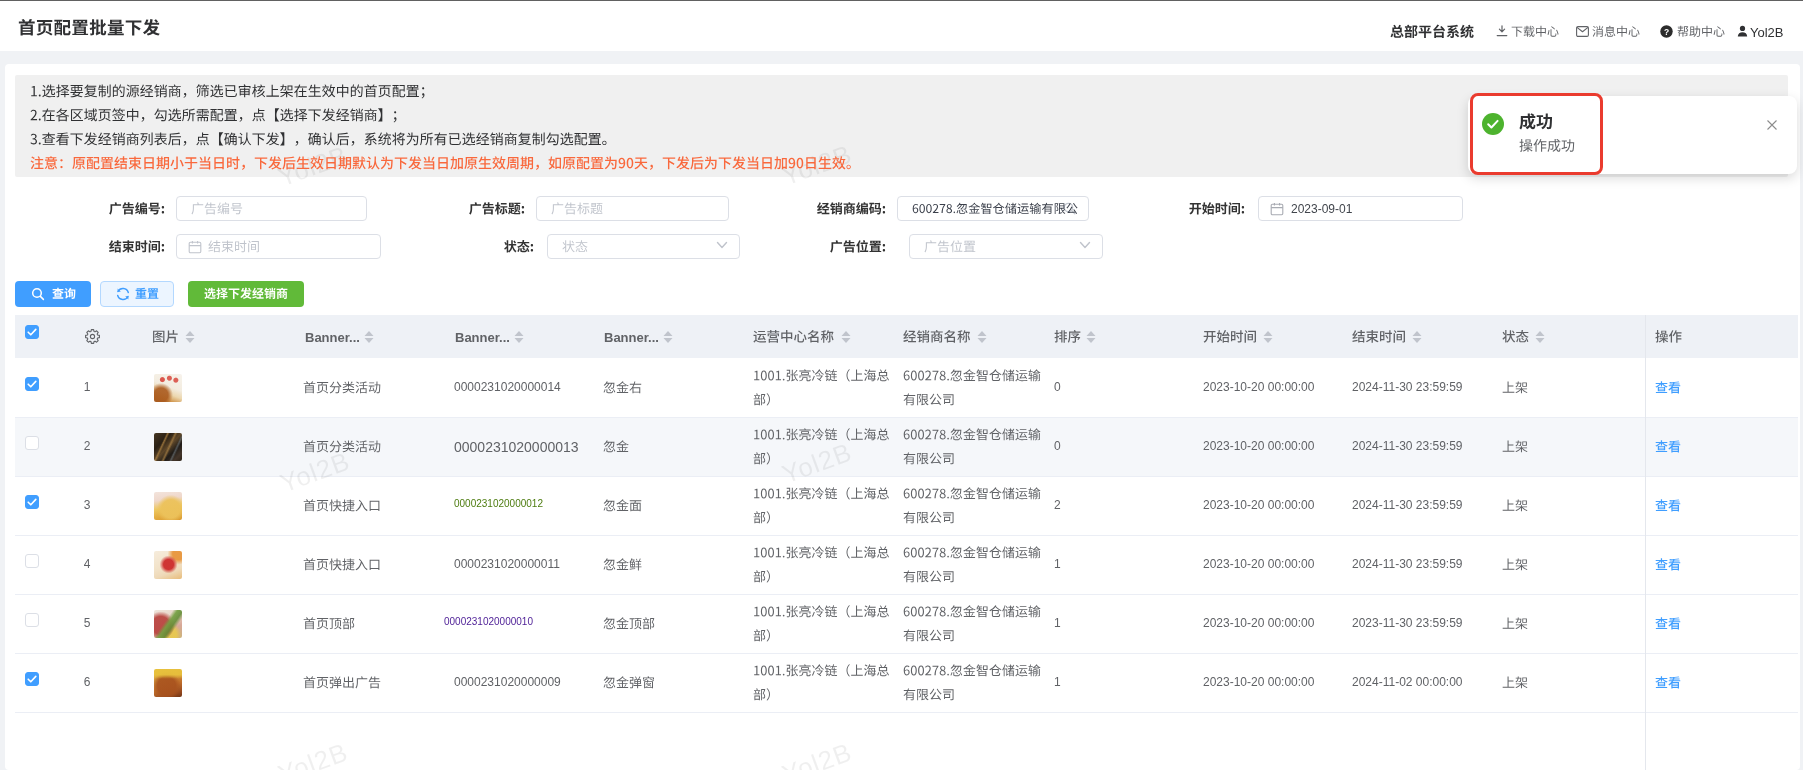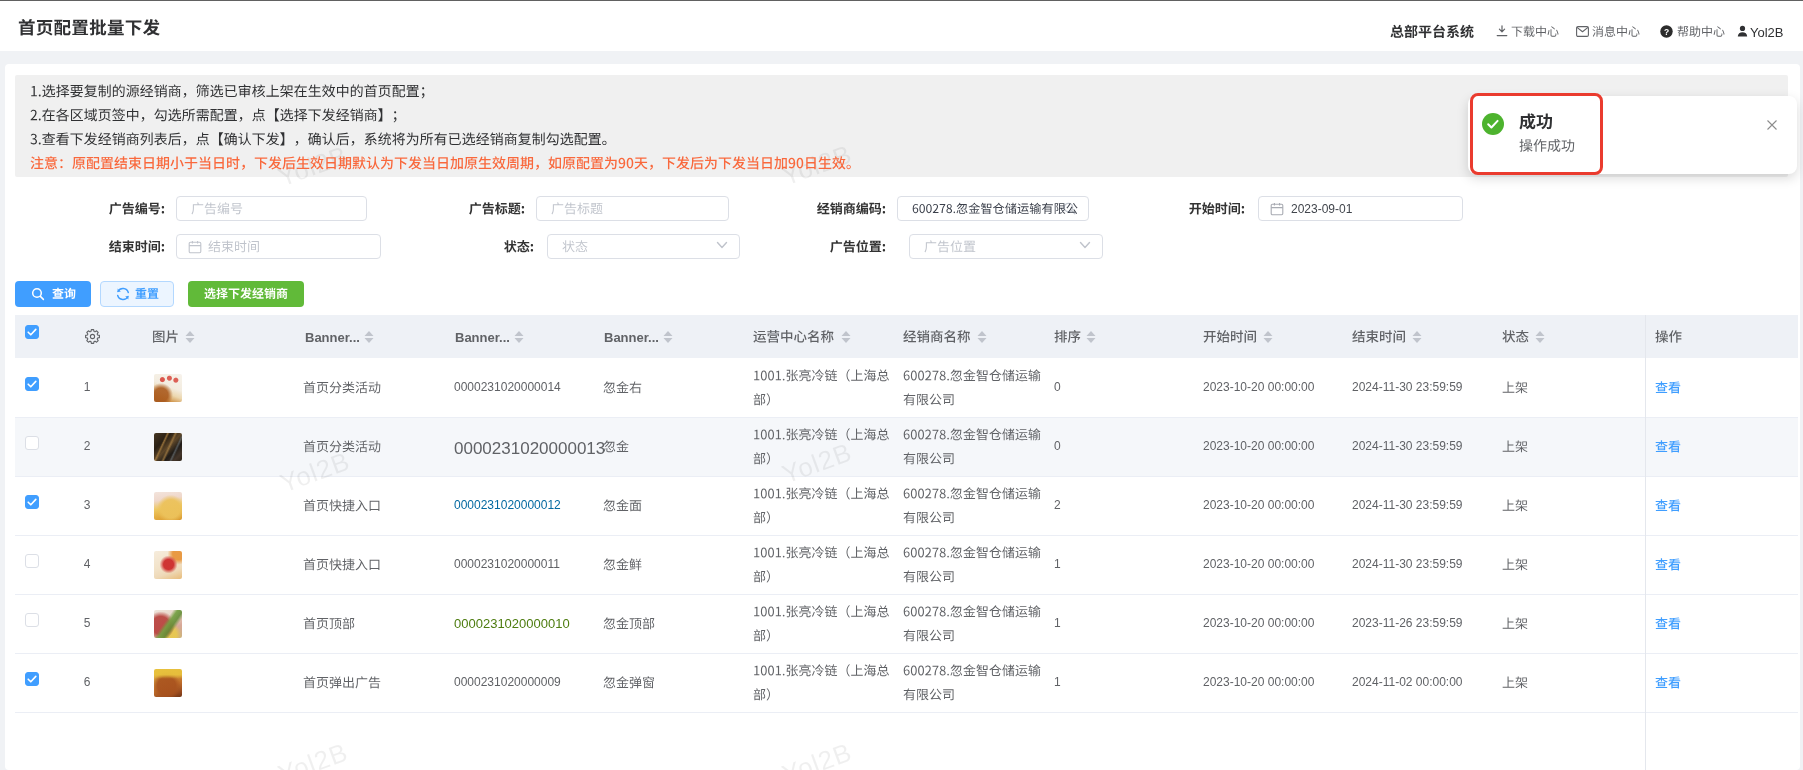--- a/index.html
+++ b/index.html
@@ -171,49 +171,49 @@
     </div>
     <div class="t" style="left:80px;top:379.5px;width:14px;text-align:center;font-size:12px;color:#606266">1</div>
     <div class="thumb" style="left:154px;top:373.5px;background:radial-gradient(circle at 30% 20%, rgba(214,60,50,.85) 0 2px, rgba(214,60,50,0) 3px),radial-gradient(circle at 55% 15%, rgba(214,60,50,.8) 0 2px, rgba(214,60,50,0) 3px),radial-gradient(circle at 78% 22%, rgba(214,60,50,.8) 0 2px, rgba(214,60,50,0) 3px),radial-gradient(circle at 25% 75%, rgba(170,90,30,.9) 0 7px, rgba(170,90,30,0) 12px),linear-gradient(200deg,#f7f3ec 0%,#f3ecdf 45%,#ecd7ae 65%,#d29952 82%,#a05c22 100%)"></div>
     <div class="t" style="left:454px;top:379.5px;font-size:12px;color:#606266">0000231020000014</div>
     <div class="t" style="left:1054px;top:379.5px;font-size:12px;color:#606266">0</div>
     <div class="t" style="left:1203px;top:379.5px;font-size:12px;color:#606266">2023-10-20 00:00:00</div>
     <div class="t" style="left:1352px;top:379.5px;font-size:12px;color:#606266">2024-11-30 23:59:59</div>
     <div class="cb" style="left:25px;top:436px"></div>
     <div class="t" style="left:80px;top:438.5px;width:14px;text-align:center;font-size:12px;color:#606266">2</div>
     <div class="thumb" style="left:154px;top:432.5px;background:linear-gradient(115deg, rgba(150,112,58,0) 30%, rgba(160,120,62,.85) 34%, rgba(150,112,58,0) 39%, rgba(150,112,58,0) 48%, rgba(170,130,70,.7) 53%, rgba(150,112,58,0) 58%, rgba(96,106,112,0) 68%, rgba(110,120,126,.6) 72%, rgba(96,106,112,0) 77%),linear-gradient(135deg,#473722 0%,#2a2014 30%,#5e4729 50%,#201c18 68%,#43352a 85%,#2b2218 100%)"></div>
-    <div class="t" style="left:454px;top:438.5px;font-size:17px;color:#606266">0000231020000013</div>
+    <div class="t" style="left:454px;top:438.5px;font-size:14px;color:#606266">0000231020000013</div>
     <div class="t" style="left:1054px;top:438.5px;font-size:12px;color:#606266">0</div>
     <div class="t" style="left:1203px;top:438.5px;font-size:12px;color:#606266">2023-10-20 00:00:00</div>
     <div class="t" style="left:1352px;top:438.5px;font-size:12px;color:#606266">2024-11-30 23:59:59</div>
     <div class="cb on" style="left:25px;top:495px">
       <svg width="14" height="14" viewBox="0 0 14 14">
         <path d="M3.2 7.2l2.6 2.6 5-5.4" stroke="#fff" stroke-width="1.6" fill="none" stroke-linecap="round" stroke-linejoin="round"></path>
       </svg>
     </div>
     <div class="t" style="left:80px;top:497.5px;width:14px;text-align:center;font-size:12px;color:#606266">3</div>
     <div class="thumb" style="left:154px;top:491.5px;background:radial-gradient(circle at 60% 60%, rgba(236,194,91,.95) 0 9px, rgba(236,194,91,0) 14px),linear-gradient(170deg,#f3e4dc 0%,#efd8cc 28%,#edc75f 55%,#e3ab40 80%,#d8992f 100%)"></div>
-    <div class="t" style="left:454px;top:497.5px;font-size:12px;color:#0369a1">0000231020000012</div>
+    <div class="t" style="left:454px;top:497.5px;font-size:10px;color:#4d7c0f">0000231020000012</div>
     <div class="t" style="left:1054px;top:497.5px;font-size:12px;color:#606266">2</div>
     <div class="t" style="left:1203px;top:497.5px;font-size:12px;color:#606266">2023-10-20 00:00:00</div>
     <div class="t" style="left:1352px;top:497.5px;font-size:12px;color:#606266">2024-11-30 23:59:59</div>
     <div class="cb" style="left:25px;top:554px"></div>
     <div class="t" style="left:80px;top:556.5px;width:14px;text-align:center;font-size:12px;color:#606266">4</div>
     <div class="thumb" style="left:154px;top:550.5px;background:radial-gradient(circle at 52% 48%, rgba(205,43,43,.95) 0 5px, rgba(205,43,43,0) 9px),radial-gradient(circle at 88% 10%, rgba(232,150,60,.95) 0 6px, rgba(232,150,60,0) 11px),linear-gradient(160deg,#f6ecdc 0%,#f2e2c8 50%,#eed9b8 72%,#e8bc7a 100%)"></div>
     <div class="t" style="left:454px;top:556.5px;font-size:12px;color:#606266">0000231020000011</div>
     <div class="t" style="left:1054px;top:556.5px;font-size:12px;color:#606266">1</div>
     <div class="t" style="left:1203px;top:556.5px;font-size:12px;color:#606266">2023-10-20 00:00:00</div>
     <div class="t" style="left:1352px;top:556.5px;font-size:12px;color:#606266">2024-11-30 23:59:59</div>
     <div class="cb" style="left:25px;top:613px"></div>
     <div class="t" style="left:80px;top:615.5px;width:14px;text-align:center;font-size:12px;color:#606266">5</div>
     <div class="thumb" style="left:154px;top:609.5px;background:linear-gradient(125deg, rgba(116,160,66,0) 40%, rgba(116,160,66,.92) 50%, rgba(96,140,52,.88) 62%, rgba(116,160,66,0) 72%),radial-gradient(circle at 24% 55%, rgba(186,70,66,.95) 0 9px, rgba(186,70,66,0) 14px),radial-gradient(circle at 55% 88%, rgba(232,200,80,.95) 0 7px, rgba(232,200,80,0) 12px),linear-gradient(160deg,#efe6dd 0%,#e7d2c4 35%,#d8a898 65%,#cbb27e 100%)"></div>
-    <div class="t" style="left:454px;top:615.5px;font-size:13px;color:#4d7c0f">0000231020000010</div>
+    <div class="t" style="left:444px;top:615.5px;font-size:10px;color:#4c1d95">0000231020000010</div>
     <div class="t" style="left:1054px;top:615.5px;font-size:12px;color:#606266">1</div>
     <div class="t" style="left:1203px;top:615.5px;font-size:12px;color:#606266">2023-10-20 00:00:00</div>
-    <div class="t" style="left:1352px;top:615.5px;font-size:12px;color:#606266">2023-11-26 23:59:59</div>
+    <div class="t" style="left:1352px;top:615.5px;font-size:12px;color:#606266">2023-11-30 23:59:59</div>
     <div class="cb on" style="left:25px;top:672px">
       <svg width="14" height="14" viewBox="0 0 14 14">
         <path d="M3.2 7.2l2.6 2.6 5-5.4" stroke="#fff" stroke-width="1.6" fill="none" stroke-linecap="round" stroke-linejoin="round"></path>
       </svg>
     </div>
     <div class="t" style="left:80px;top:674.5px;width:14px;text-align:center;font-size:12px;color:#606266">6</div>
     <div class="thumb" style="left:154px;top:668.5px;background:linear-gradient(180deg, rgba(232,194,60,.9) 0 20%, rgba(232,194,60,0) 35%),radial-gradient(circle at 45% 60%, rgba(168,82,30,.9) 0 9px, rgba(168,82,30,0) 14px),linear-gradient(160deg,#e8bf45 0%,#d1913a 35%,#bf6d2a 60%,#97491e 85%,#6f3514 100%)"></div>
     <div class="t" style="left:454px;top:674.5px;font-size:12px;color:#606266">0000231020000009</div>
     <div class="t" style="left:1054px;top:674.5px;font-size:12px;color:#606266">1</div>
     <div class="t" style="left:1203px;top:674.5px;font-size:12px;color:#606266">2023-10-20 00:00:00</div>

